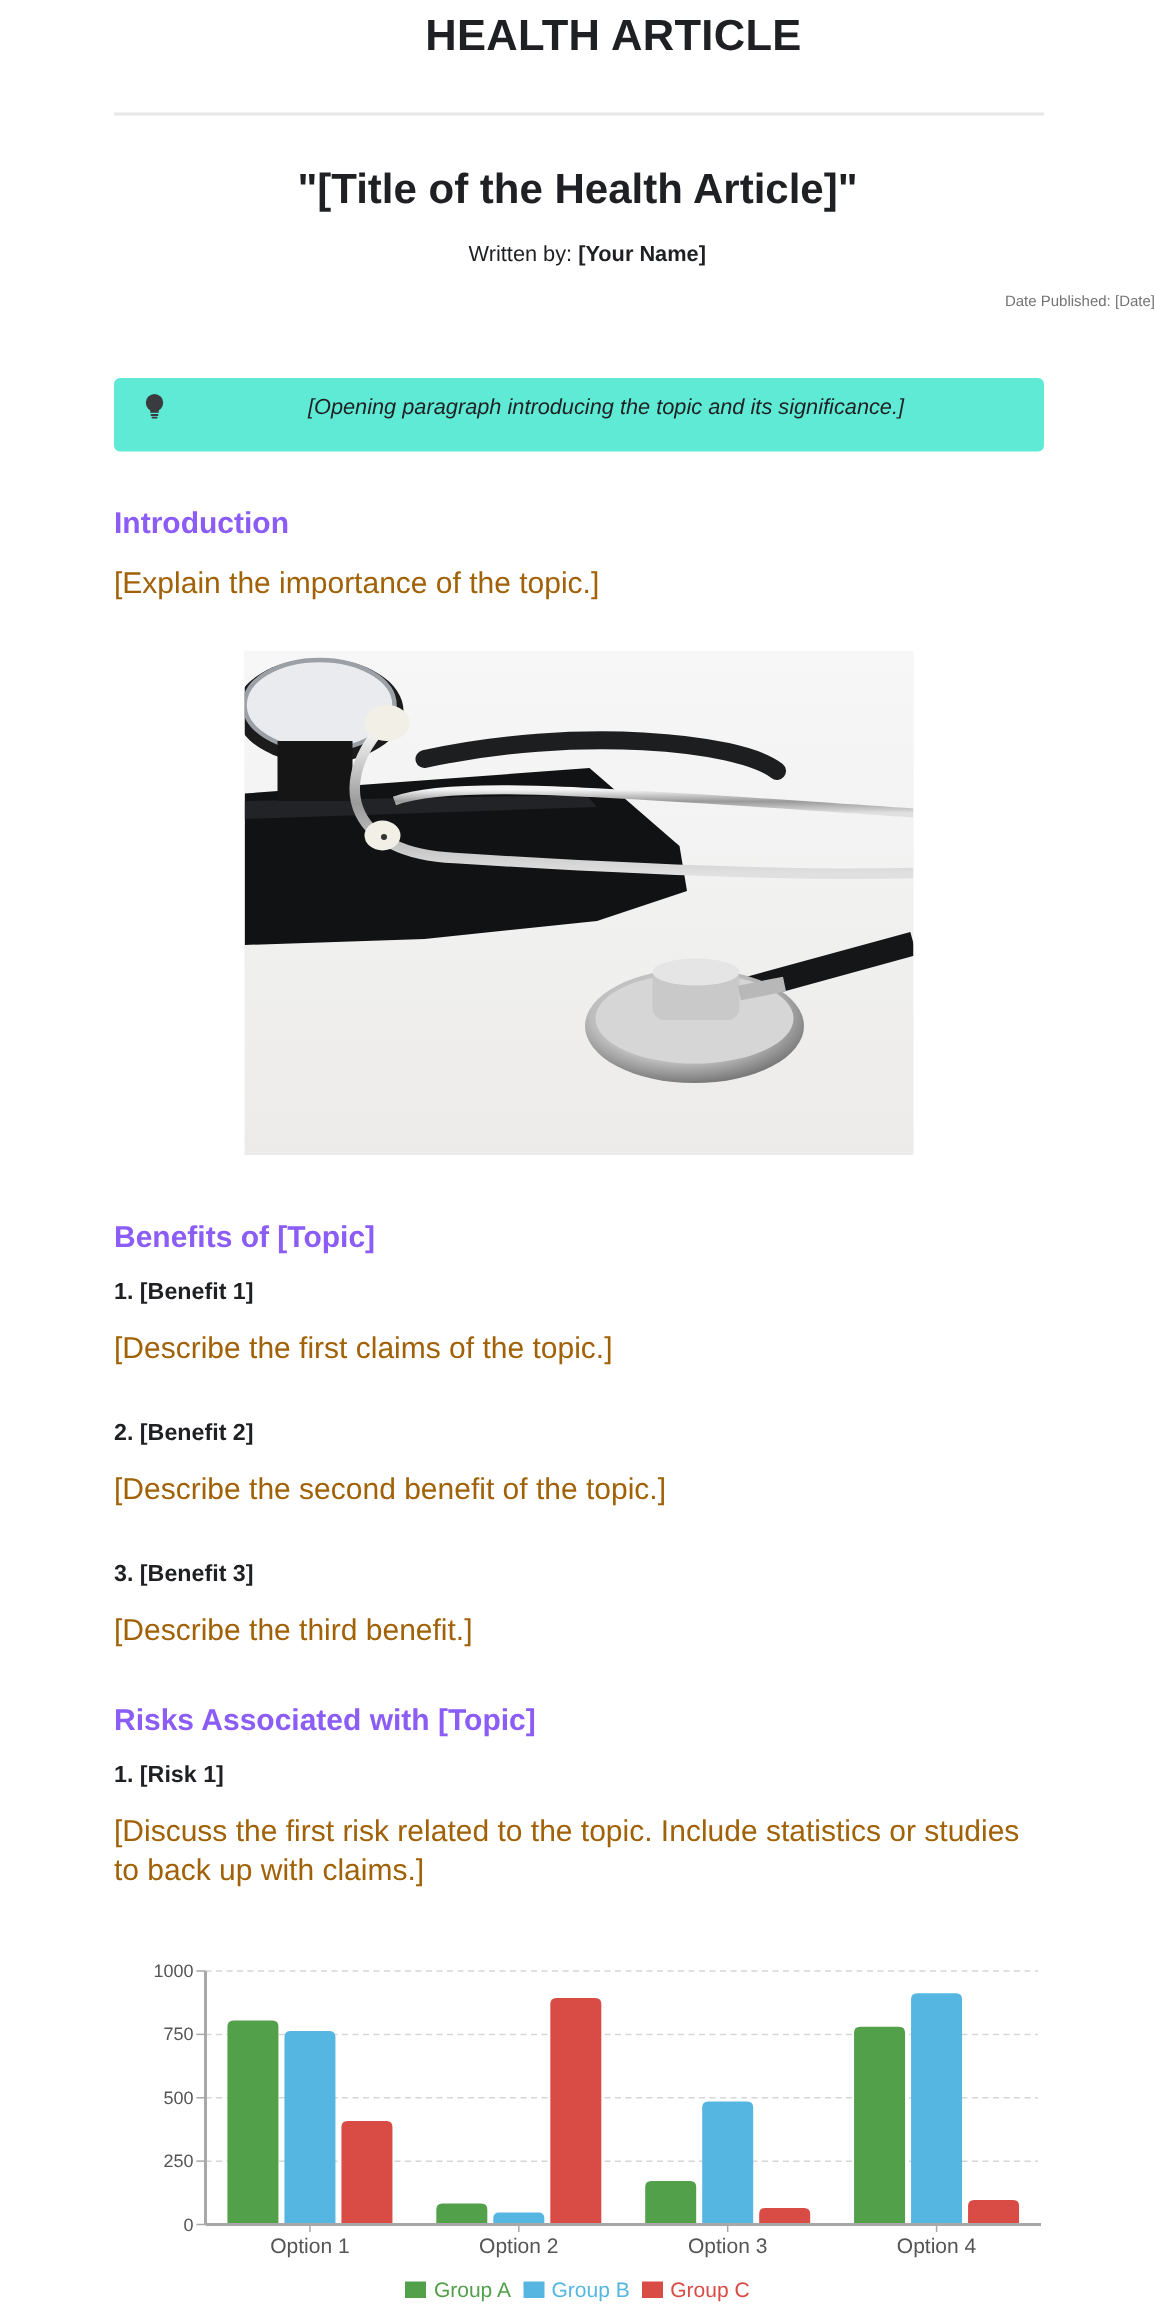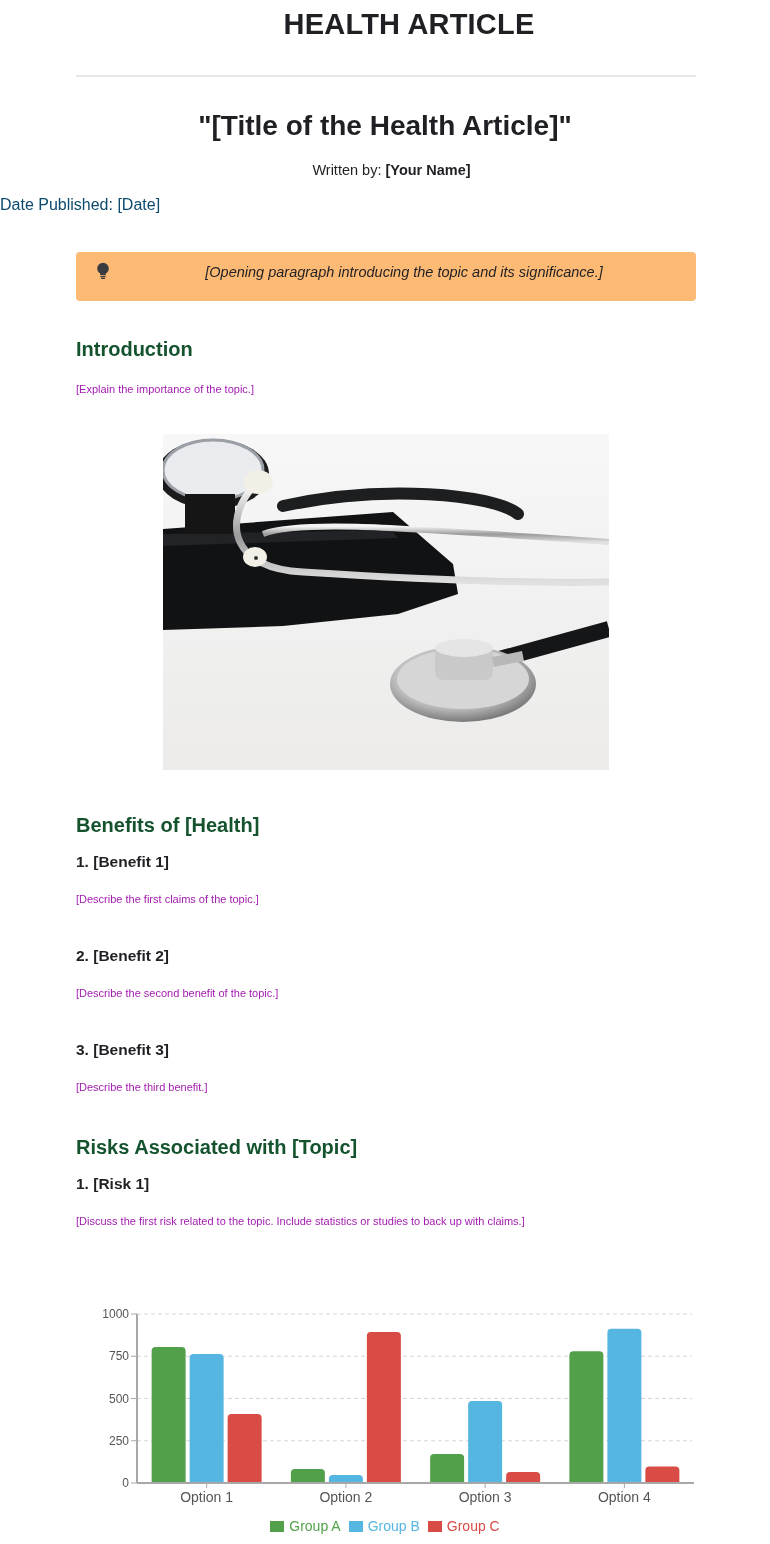--- a/index.html
+++ b/index.html
@@ -25,42 +25,42 @@
   .article-title {
     position: absolute; top: 110px; left: 0; width: 770px;
     text-align: center; font-size: 28px; font-weight: 700; color: #1f2023;
   }
   .byline {
     position: absolute; top: 162px; left: 0; width: 770px; text-align: center;
     font-size: 14.5px; color: #1f2023; padding-left: 13px;
   }
   .byline b { font-weight: 700; }
   .date-line {
-    position: absolute; top: 196px; left: 0; width: 770px; text-align: left;
-    font-size: 16px; color: #0c4a6e;
+    position: absolute; top: 196px; left: 0; width: 770px; text-align: right;
+    font-size: 10px; color: #737373;
   }
   .callout {
     position: absolute; top: 252px; left: 76px; width: 620px; height: 49px;
-    background: #fdba74; border-radius: 4px;
+    background: #5eead4; border-radius: 4px;
   }
   .callout .bulb {
     position: absolute; left: 20px; top: 10px; width: 14px; height: 18px;
   }
   .callout .text {
     position: absolute; left: 0; top: 12px; width: 656px; text-align: center;
     font-size: 14.5px; font-style: italic; color: #1f2023;
   }
   h2 {
-    position: absolute; left: 76px; font-size: 20px; font-weight: 700; color: #14532d;
+    position: absolute; left: 76px; font-size: 20px; font-weight: 700; color: #8b5cf6;
   }
   h3 {
     position: absolute; left: 76px; font-size: 15.5px; font-weight: 700; color: #1f2023;
   }
   p.body {
-    position: absolute; left: 76px; width: 620px; font-size: 11px; color: #a21caf; line-height: 26px;
+    position: absolute; left: 76px; width: 620px; font-size: 20px; color: #a16207; line-height: 26px;
   }
   .photo {
     position: absolute; top: 434px; left: 163px; width: 446px; height: 336px;
     background: #f2f2f1; overflow: hidden;
   }
   .chart {
     position: absolute; top: 1300px; left: 90px; width: 620px; height: 244px;
   }
   .chart svg { display: block; }
   .legend {
@@ -143,21 +143,21 @@
       <circle cx="93" cy="124" r="2" fill="#333"></circle>
 
       <ellipse cx="300" cy="250" rx="73" ry="38" fill="url(#disc)"></ellipse>
       <ellipse cx="300" cy="245" rx="66" ry="30" fill="#d6d6d6"></ellipse>
       <rect x="272" y="212" width="58" height="34" rx="8" fill="#c9c9c9"></rect>
       <ellipse cx="301" cy="214" rx="29" ry="9" fill="#e5e5e5"></ellipse>
       <path d="M330 228 L360 222" stroke="#b8b8b8" stroke-width="10"></path>
     </svg>
   </div>
 
-  <h2 style="top:814px">Benefits of [Health]</h2>
+  <h2 style="top:814px">Benefits of [Topic]</h2>
   <h3 style="top:853px">1. [Benefit 1]</h3>
   <p class="body" style="top:886px">[Describe the first claims of the topic.]</p>
   <h3 style="top:947px">2. [Benefit 2]</h3>
   <p class="body" style="top:980px">[Describe the second benefit of the topic.]</p>
   <h3 style="top:1041px">3. [Benefit 3]</h3>
   <p class="body" style="top:1074px">[Describe the third benefit.]</p>
 
   <h2 style="top:1136px">Risks Associated with [Topic]</h2>
   <h3 style="top:1175px">1. [Risk 1]</h3>
   <p class="body" style="top:1208px; width:610px">[Discuss the first risk related to the topic. Include statistics or studies to back up with claims.]</p>

